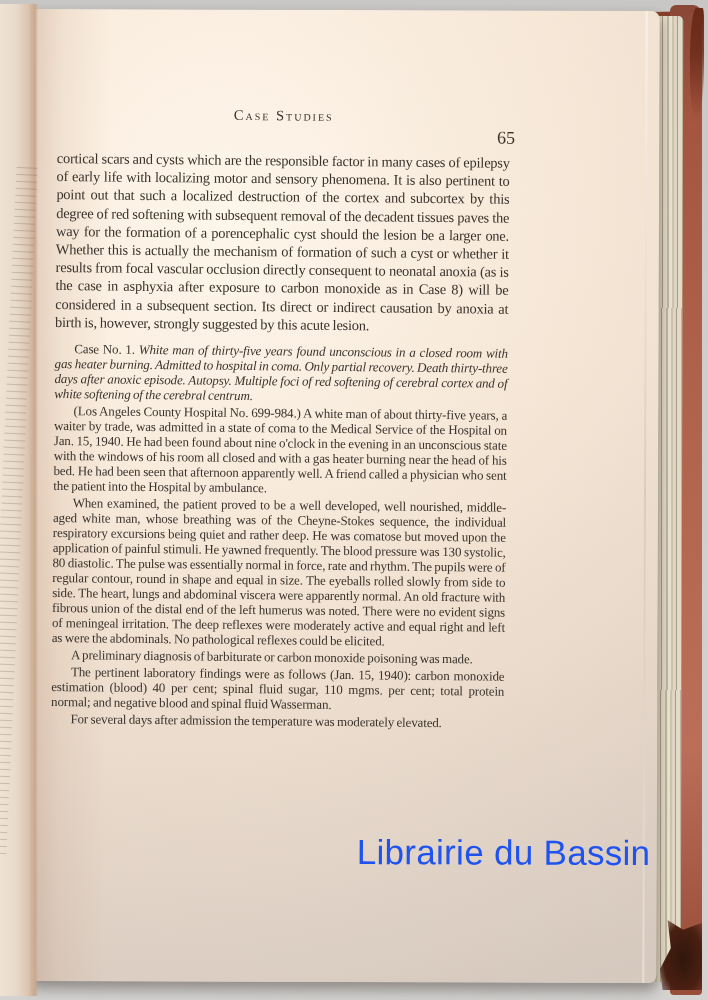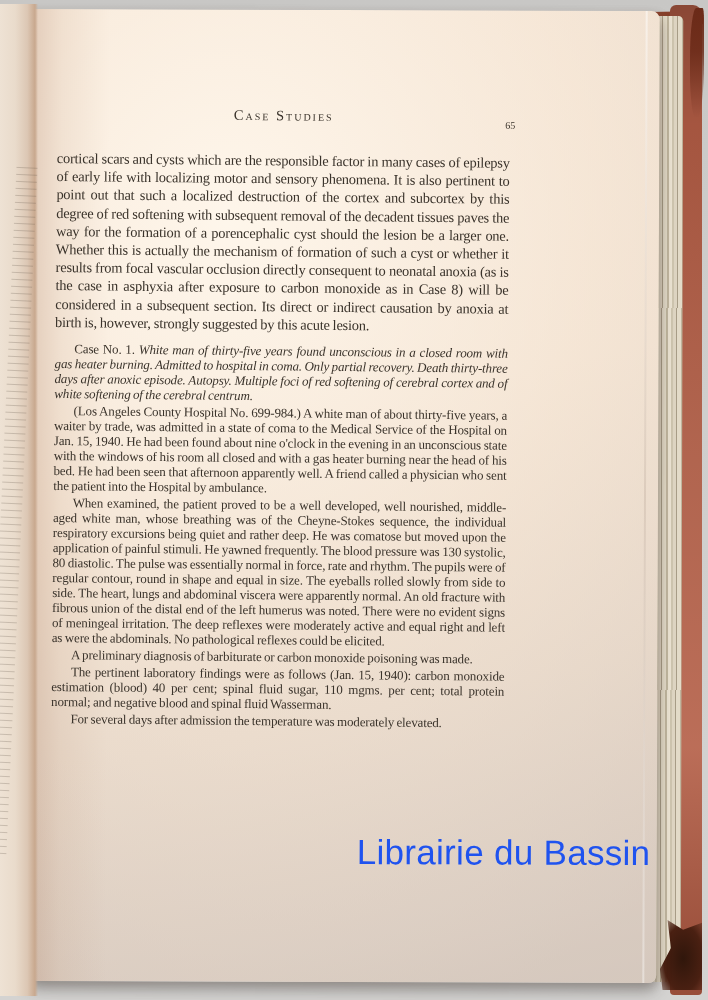--- a/index.html
+++ b/index.html
@@ -52,21 +52,21 @@
                     background:repeating-linear-gradient(180deg,
                       rgba(90,78,66,0) 0 2.6px, rgba(90,78,66,0.45) 2.6px 4px, rgba(90,78,66,0) 4px 7px); }
 
   
   .text-block { position:absolute; left:34px; top:96px; width:453px;
                 transform:rotate(0.4deg); transform-origin:0 0;
                 color:#3a332b; }
   .page-head { position:relative; height:20px; margin-bottom:24px; }
   .head-title { position:absolute; left:0; right:0; text-align:center;
                 font-variant:small-caps; font-size:14.5px; letter-spacing:2px; }
-  .page-num { position:absolute; right:-5px; top:10px; font-size:10px; }
+  .page-num { position:absolute; right:-5px; top:18px; font-size:18px; }
 
   .body-lg { font-size:14.4px; line-height:18.2px; text-align:justify;
              letter-spacing:-0.2px; word-spacing:-0.4px; margin:0 0 10px 0; }
   .body-sm { font-size:13px; line-height:15px; text-align:justify;
              letter-spacing:-0.15px; word-spacing:-0.6px; margin:0 0 2px 0; }
   .indent { text-indent:1.5em; }
   .case-lead em { font-style:italic; }
 
   
   .watermark { position:absolute; left:336px; top:822px; width:320px;

